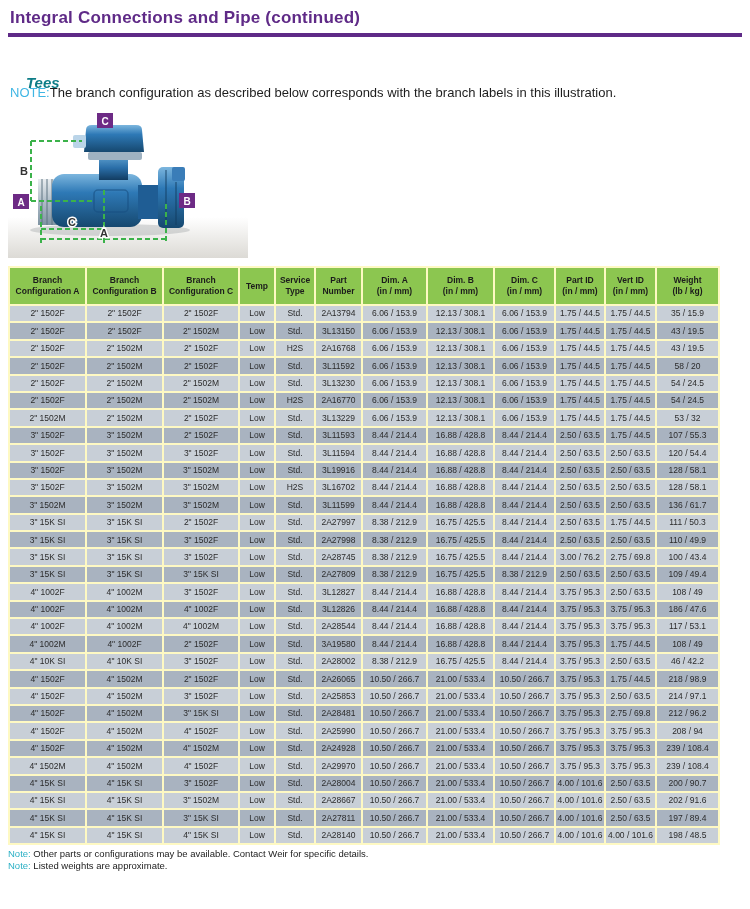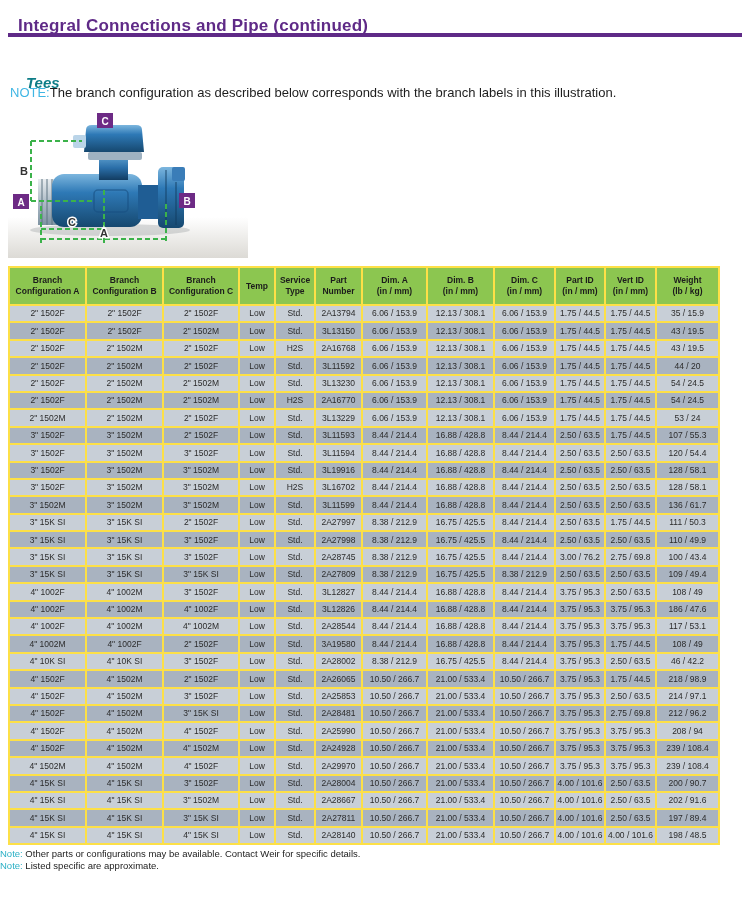--- a/index.html
+++ b/index.html
@@ -1,55 +1,55 @@
 <!DOCTYPE html>
 <html><head>
 <meta charset="utf-8">
 <style>
   html,body{margin:0;padding:0;background:#ffffff;}
   .page{
     position:relative;width:750px;height:909px;background:#ffffff;
     font-family:"Liberation Sans", sans-serif;overflow:hidden;
   }
   .page-title{
-    position:absolute;left:10px;top:8px;margin:8px;
+    position:absolute;left:10px;top:8px;margin:0;
     font-size:17px;font-weight:bold;color:#5f2a87;letter-spacing:0.2px;
   }
   .title-rule{
     position:absolute;left:8px;top:33px;width:734px;height:4px;background:#5f2a87;
   }
   .section-title{
     position:absolute;left:10px;top:58px;margin:16px;
     font-size:15px;font-weight:bold;font-style:italic;color:#0e7d87;
   }
   .note-line{
     position:absolute;left:10px;top:85px;margin:0;font-size:13px;color:#1d1d1d;
   }
   .note-label{color:#3fb6e4;}
   .illustration{
     position:absolute;left:8px;top:112px;width:240px;height:146px;
   }
   .parts-table{
     position:absolute;left:8px;top:266px;
     border-collapse:separate;border-spacing:2px;
-    table-layout:fixed;width:712px;background:#fde047;
+    table-layout:fixed;width:712px;background:#fef9c3;
   }
   .parts-table th{
     background:#8cc650;color:#1c1c1c;font-size:8.5px;font-weight:bold;
     text-align:center;vertical-align:middle;white-space:pre-line;
     height:34px;padding:1px 0;line-height:1.25;
   }
   .parts-table td{
     font-size:8.5px;color:#2b2b2b;text-align:center;vertical-align:middle;
     height:15.4px;padding:0;line-height:1;white-space:nowrap;overflow:hidden;
   }
   .parts-table tbody tr:nth-child(odd) td{background:#c8cfd7;}
   .parts-table tbody tr:nth-child(even) td{background:#a9b3c0;}
   .footnote{
-    position:absolute;left:0;margin:0;font-size:9.5px;color:#222222;
+    position:absolute;left:8px;margin:0;font-size:9.5px;color:#222222;
   }
   .footnote .note-label2{color:#2bb0c5;}
   .fn-1{top:848px;}
   .fn-2{top:860px;}
 </style>
 </head>
 <body>
 
 <div class="page">
 
@@ -235,21 +235,21 @@
           <td>2" 1502M</td>
           <td>2" 1502F</td>
           <td>Low</td>
           <td>Std.</td>
           <td>3L11592</td>
           <td>6.06 / 153.9</td>
           <td>12.13 / 308.1</td>
           <td>6.06 / 153.9</td>
           <td>1.75 / 44.5</td>
           <td>1.75 / 44.5</td>
-          <td>44 / 20</td>
+          <td>58 / 20</td>
         </tr>
         <tr>
           <td>2" 1502F</td>
           <td>2" 1502M</td>
           <td>2" 1502M</td>
           <td>Low</td>
           <td>Std.</td>
           <td>3L13230</td>
           <td>6.06 / 153.9</td>
           <td>12.13 / 308.1</td>
@@ -277,21 +277,21 @@
           <td>2" 1502M</td>
           <td>2" 1502F</td>
           <td>Low</td>
           <td>Std.</td>
           <td>3L13229</td>
           <td>6.06 / 153.9</td>
           <td>12.13 / 308.1</td>
           <td>6.06 / 153.9</td>
           <td>1.75 / 44.5</td>
           <td>1.75 / 44.5</td>
-          <td>53 / 24</td>
+          <td>53 / 32</td>
         </tr>
         <tr>
           <td>3" 1502F</td>
           <td>3" 1502M</td>
           <td>2" 1502F</td>
           <td>Low</td>
           <td>Std.</td>
           <td>3L11593</td>
           <td>8.44 / 214.4</td>
           <td>16.88 / 428.8</td>
@@ -619,15 +619,15 @@
           <td>21.00 / 533.4</td>
           <td>10.50 / 266.7</td>
           <td>4.00 / 101.6</td>
           <td>4.00 / 101.6</td>
           <td>198 / 48.5</td>
         </tr>
       </tbody>
   </table>
 
   <p class="footnote fn-1"><span class="note-label2">Note:</span> <span>Other parts or configurations may be available. Contact Weir for specific details.</span></p>
-  <p class="footnote fn-2"><span class="note-label2">Note:</span> <span>Listed specific are approximate.</span></p>
+  <p class="footnote fn-2"><span class="note-label2">Note:</span> <span>Listed weights are approximate.</span></p>
 
 </div>
 
 </body></html>

